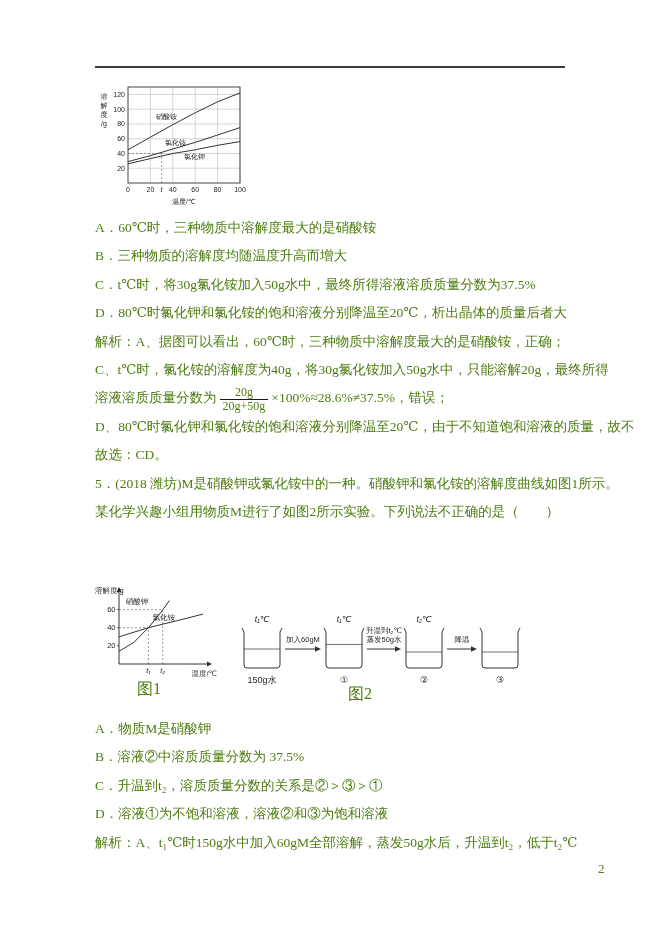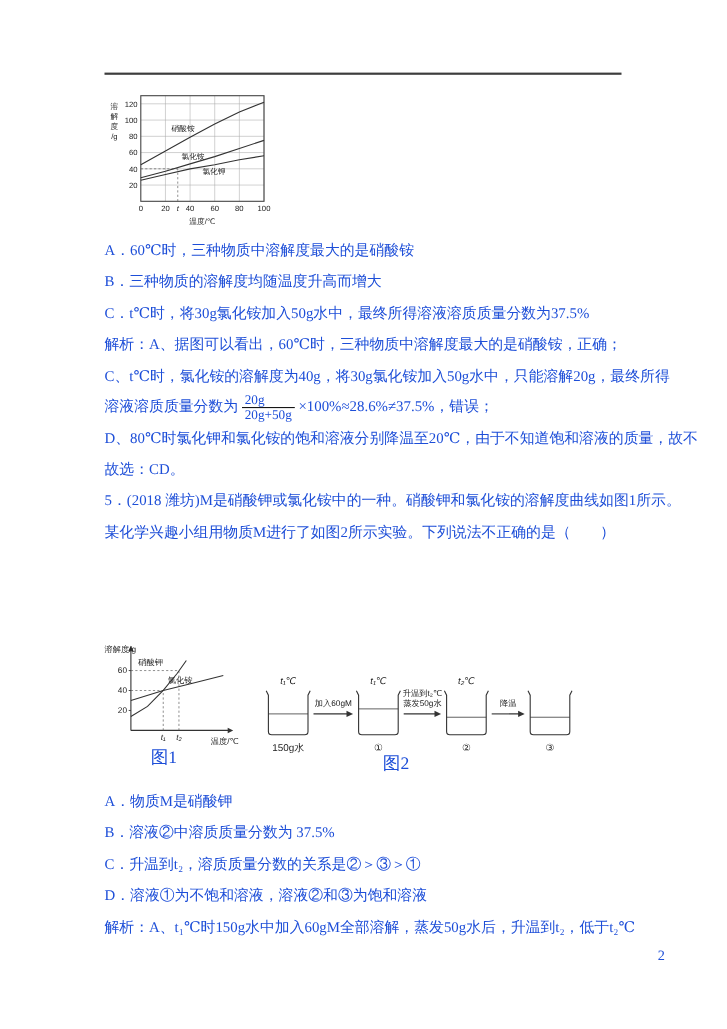--- a/index.html
+++ b/index.html
@@ -1,24 +1,24 @@
 <!DOCTYPE html>
 <html><head>
 <meta charset="utf-8">
 <style>
   *{box-sizing:border-box}
   html,body{margin:0;padding:0;background:#888}
   .page{position:relative;width:661px;height:935px;margin:0 auto;background:#ffffff;
-        font-family:"Liberation Serif","DejaVu Serif",serif;color:#1d4ed8;overflow:hidden}
+        font-family:"Liberation Serif","DejaVu Serif",serif;color:#4d7c0f;overflow:hidden}
   .abs{position:absolute}
   .rule{position:absolute;left:95px;top:66px;width:470px;border-top:2px solid #3d3d3d}
   .tblock{position:absolute;left:95px;width:486px}
   .tblock p{margin:0;line-height:28.4px;font-size:13.5px;white-space:nowrap}
   .b{font-weight:normal}
-  .frac{display:inline-block;vertical-align:middle;line-height:1.1;
+  .frac{display:inline-block;vertical-align:middle;text-align:center;line-height:1.1;
         font-size:12px;margin:0 3px}
   .frac .num{display:block;border-bottom:1px solid #161616;padding:0 3px}
   .frac .den{display:block;padding:0 3px}
   svg{overflow:visible}
   svg text{font-family:"Liberation Sans","DejaVu Sans",sans-serif;fill:#222}
   .cap{position:absolute;font-size:16px}
   .pagenum{position:absolute;left:598px;top:861px;font-size:13px}
 </style>
 </head>
 <body>
@@ -62,20 +62,21 @@
       <polyline points="34.0,84.8 56.4,79.6 78.8,74.5 101.2,70.8 123.6,66.3 146.0,62.6" fill="none" stroke="#333" stroke-width="1"></polyline>
       <text x="90" y="79.63076923076923" font-size="7">氯化钾</text>
       <text x="10" y="20" font-size="7" text-anchor="middle"><tspan x="10" dy="0">溶</tspan><tspan x="10" dy="9">解</tspan><tspan x="10" dy="9">度</tspan><tspan x="10" dy="9">/g</tspan></text>
       <text x="90" y="125" text-anchor="middle" font-size="7">温度/℃</text>
     </svg>
 
   <div class="tblock" style="top:214px">
     <p>A．60℃时，三种物质中溶解度最大的是硝酸铵</p>
     <p>B．三种物质的溶解度均随温度升高而增大</p>
     <p>C．t℃时，将30g氯化铵加入50g水中，最终所得溶液溶质质量分数为37.5%</p>
+    <p>D．80℃时氯化钾和氯化铵的饱和溶液分别降温至20℃，析出晶体的质量后者大</p>
     <p>解析：A、据图可以看出，60℃时，三种物质中溶解度最大的是硝酸铵，正确；</p>
     <p>C、t℃时，氯化铵的溶解度为40g，将30g氯化铵加入50g水中，只能溶解20g，最终所得</p>
     <p>
       <span>溶液溶质质量分数为</span><span class="frac"><span class="num">20g</span><span class="den">20g+50g</span></span><span>×100%≈28.6%≠37.5%，错误；</span>
     </p>
     <p>D、80℃时氯化钾和氯化铵的饱和溶液分别降温至20℃，由于不知道饱和溶液的质量，故不</p>
     <p>故选：CD。</p>
     <p>5．(2018 潍坊)M是硝酸钾或氯化铵中的一种。硝酸钾和氯化铵的溶解度曲线如图1所示。</p>
     <p>某化学兴趣小组用物质M进行了如图2所示实验。下列说法不正确的是（　　）</p>
   </div>

